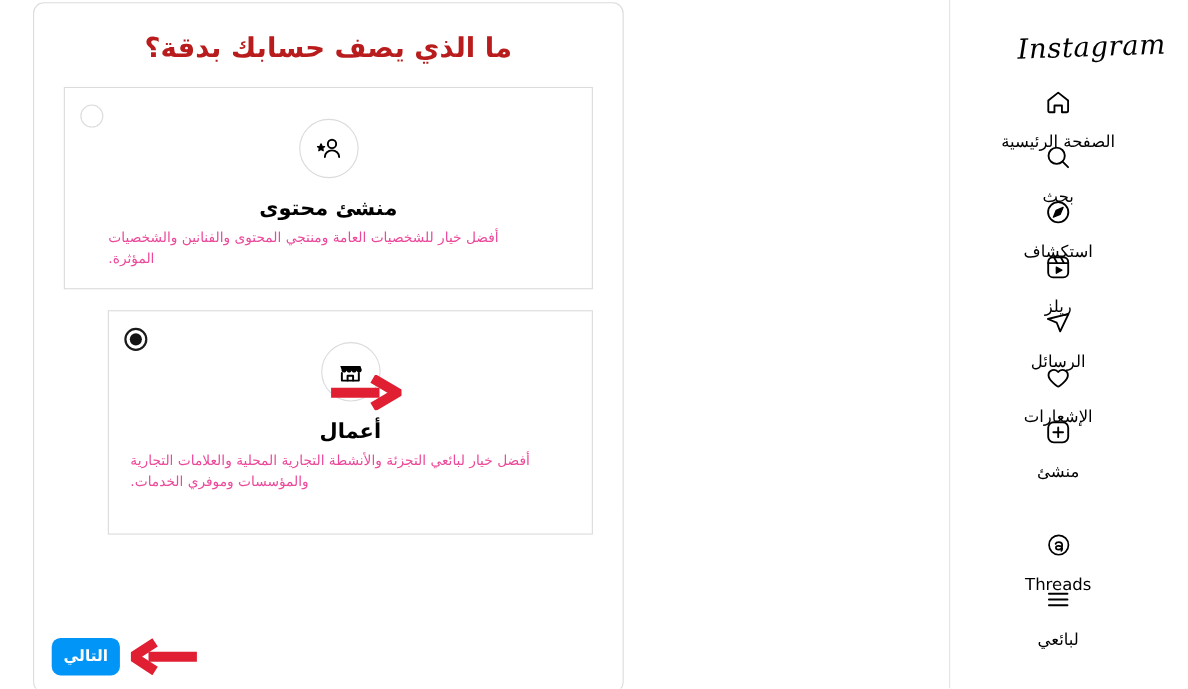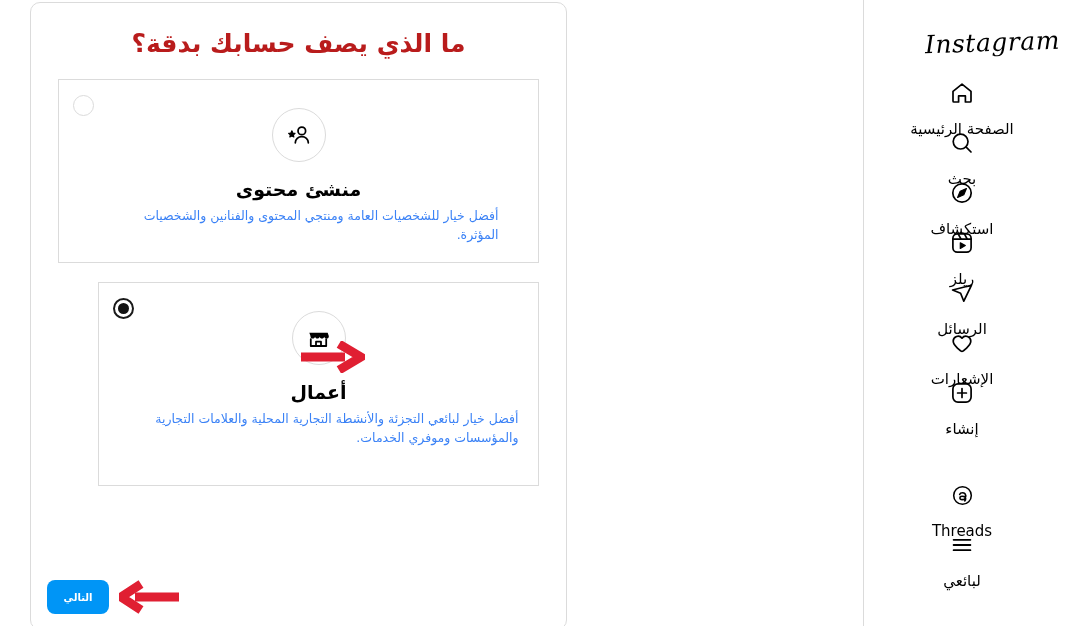--- a/index.html
+++ b/index.html
@@ -117,24 +117,24 @@
     margin-top: 16px;
     text-align: center;
     font-size: 19px;
     font-weight: 700;
     color: #000000;
   }
 
   .card-desc {
     margin: 6px auto 0;
     max-width: 400px;
-    text-align: right;
+    text-align: left;
     font-size: 12.5px;
     line-height: 1.55;
-    color: #3b82f6;
+    color: #ec4899;
   }
 
   
   .arrow-to-icon {
     position: absolute;
     left: 200px;
     top: 58px;
     width: 66px;
     height: 32px;
     pointer-events: none;
@@ -150,21 +150,21 @@
     gap: 10px;
   }
 
   .next-button {
     width: 62px;
     height: 34px;
     border: none;
     border-radius: 8px;
     background: #0095f6;
     color: #ffffff;
-    font-size: 10px;
+    font-size: 14px;
     font-weight: 600;
     font-family: "DejaVu Sans", "Liberation Sans", sans-serif;
     cursor: pointer;
     direction: rtl;
   }
 
   .arrow-to-button {
     width: 62px;
     height: 34px;
     pointer-events: none;
@@ -389,21 +389,21 @@
         <span class="nav-label">الإشعارات</span>
       </div>
 
       <div class="nav-item">
         <span class="nav-icon">
           <svg width="24" height="24" viewBox="0 0 24 24" fill="none" stroke="#000" stroke-width="1.7" stroke-linecap="round" stroke-linejoin="round">
             <rect x="2.9" y="2.9" width="18.2" height="18.2" rx="5"></rect>
             <path d="M12 7.6v8.8M7.6 12h8.8"></path>
           </svg>
         </span>
-        <span class="nav-label">إنشاء</span>
+        <span class="nav-label">منشئ</span>
       </div>
 
 
       <div class="nav-gap"></div>
 
       <div class="nav-item">
         <span class="nav-icon">
           <svg width="23" height="23" viewBox="0 0 24 24" fill="none" stroke="#000" stroke-width="1.6" stroke-linecap="round" stroke-linejoin="round">
             <circle cx="12" cy="12" r="9.2"></circle>
             <path d="M15.3 12.4c0-2-1.5-3.2-3.3-3.2-1.6 0-2.7.8-3 1.7"></path>

